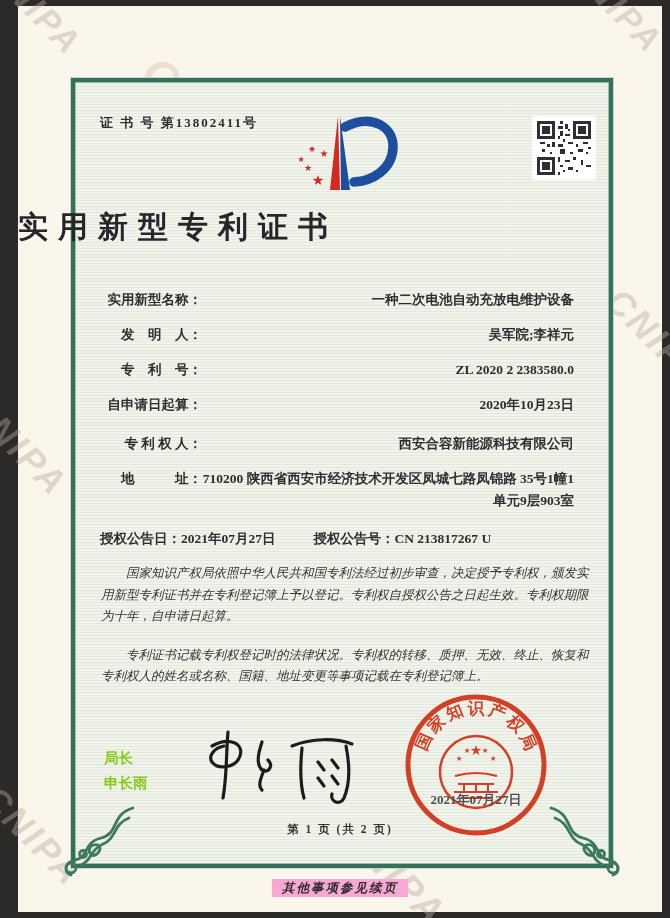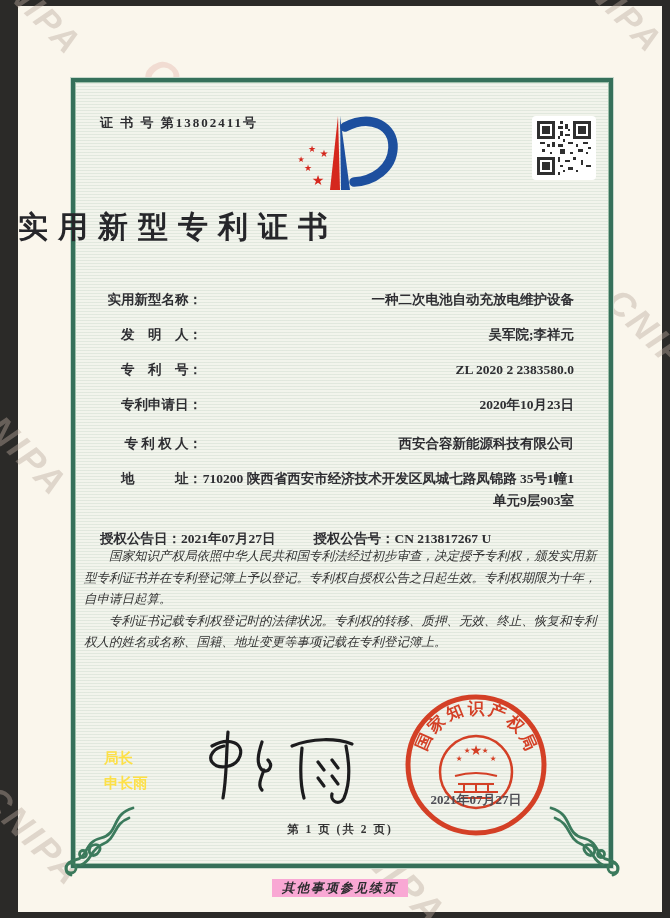--- a/index.html
+++ b/index.html
@@ -50,24 +50,24 @@
             font-size:13.5px; font-weight:bold; color:#2e2e32;text-align:right; }
   .frow { display:flex; margin-bottom:13px; line-height:22px; }
   .frow .lbl { width:102px; flex:none; }
   .frow .val { width:372px; }
   .frow.gap1 { margin-top:17px; }
   .grant-row { display:flex; line-height:22px; margin-top:16px; }
   .grant-row .lbl2 { margin-left:38px; }
 
   .paras { position:absolute; left:66px; top:540px; width:524px;
            font-size:12.5px; line-height:21.5px; color:#333; font-style:italic; }
-  .paras p { text-indent:2em; margin:0; }
+  .paras p { text-indent:2em; margin:17px; }
 
   .issuer { position:absolute; left:86px; top:740px; font-size:14.5px; font-weight:bold;
-            color:#fde047; line-height:25px; }
+            color:#84cc16; line-height:25px; }
   .signature { position:absolute; left:172px; top:712px; width:185px; height:92px; }
 
   .seal { position:absolute; left:385px; top:686px; width:150px; height:150px; opacity:0.93; }
 
   .page-info { position:absolute; left:0; top:816px; width:100%; text-align:center;
                font-size:11.5px; font-weight:bold; letter-spacing:2px; color:#333; }
   .footer-note { position:absolute; left:0; top:872px; width:100%; text-align:center; }
   .footer-note span { font-size:12.5px; font-weight:bold; color:#2d2d30; font-style:italic;
                       background:#f9a8d4; padding:2px 10px; letter-spacing:2px; }
 </style>
@@ -177,21 +177,21 @@
       </div>
       <div class="frow">
         <span class="lbl">发　明　人：</span>
         <span class="val">吴军院;李祥元</span>
       </div>
       <div class="frow">
         <span class="lbl">专　利　号：</span>
         <span class="val">ZL 2020 2 2383580.0</span>
       </div>
       <div class="frow">
-        <span class="lbl">专利申请日：</span>
+        <span class="lbl">自申请日起算：</span>
         <span class="val">2020年10月23日</span>
       </div>
       <div class="frow gap1">
         <span class="lbl">专 利 权 人：</span>
         <span class="val">西安合容新能源科技有限公司</span>
       </div>
       <div class="frow">
         <span class="lbl">地　　　址：</span>
         <span class="val">710200 陕西省西安市经济技术开发区凤城七路凤锦路 35号1幢1单元9层903室</span>
       </div>

